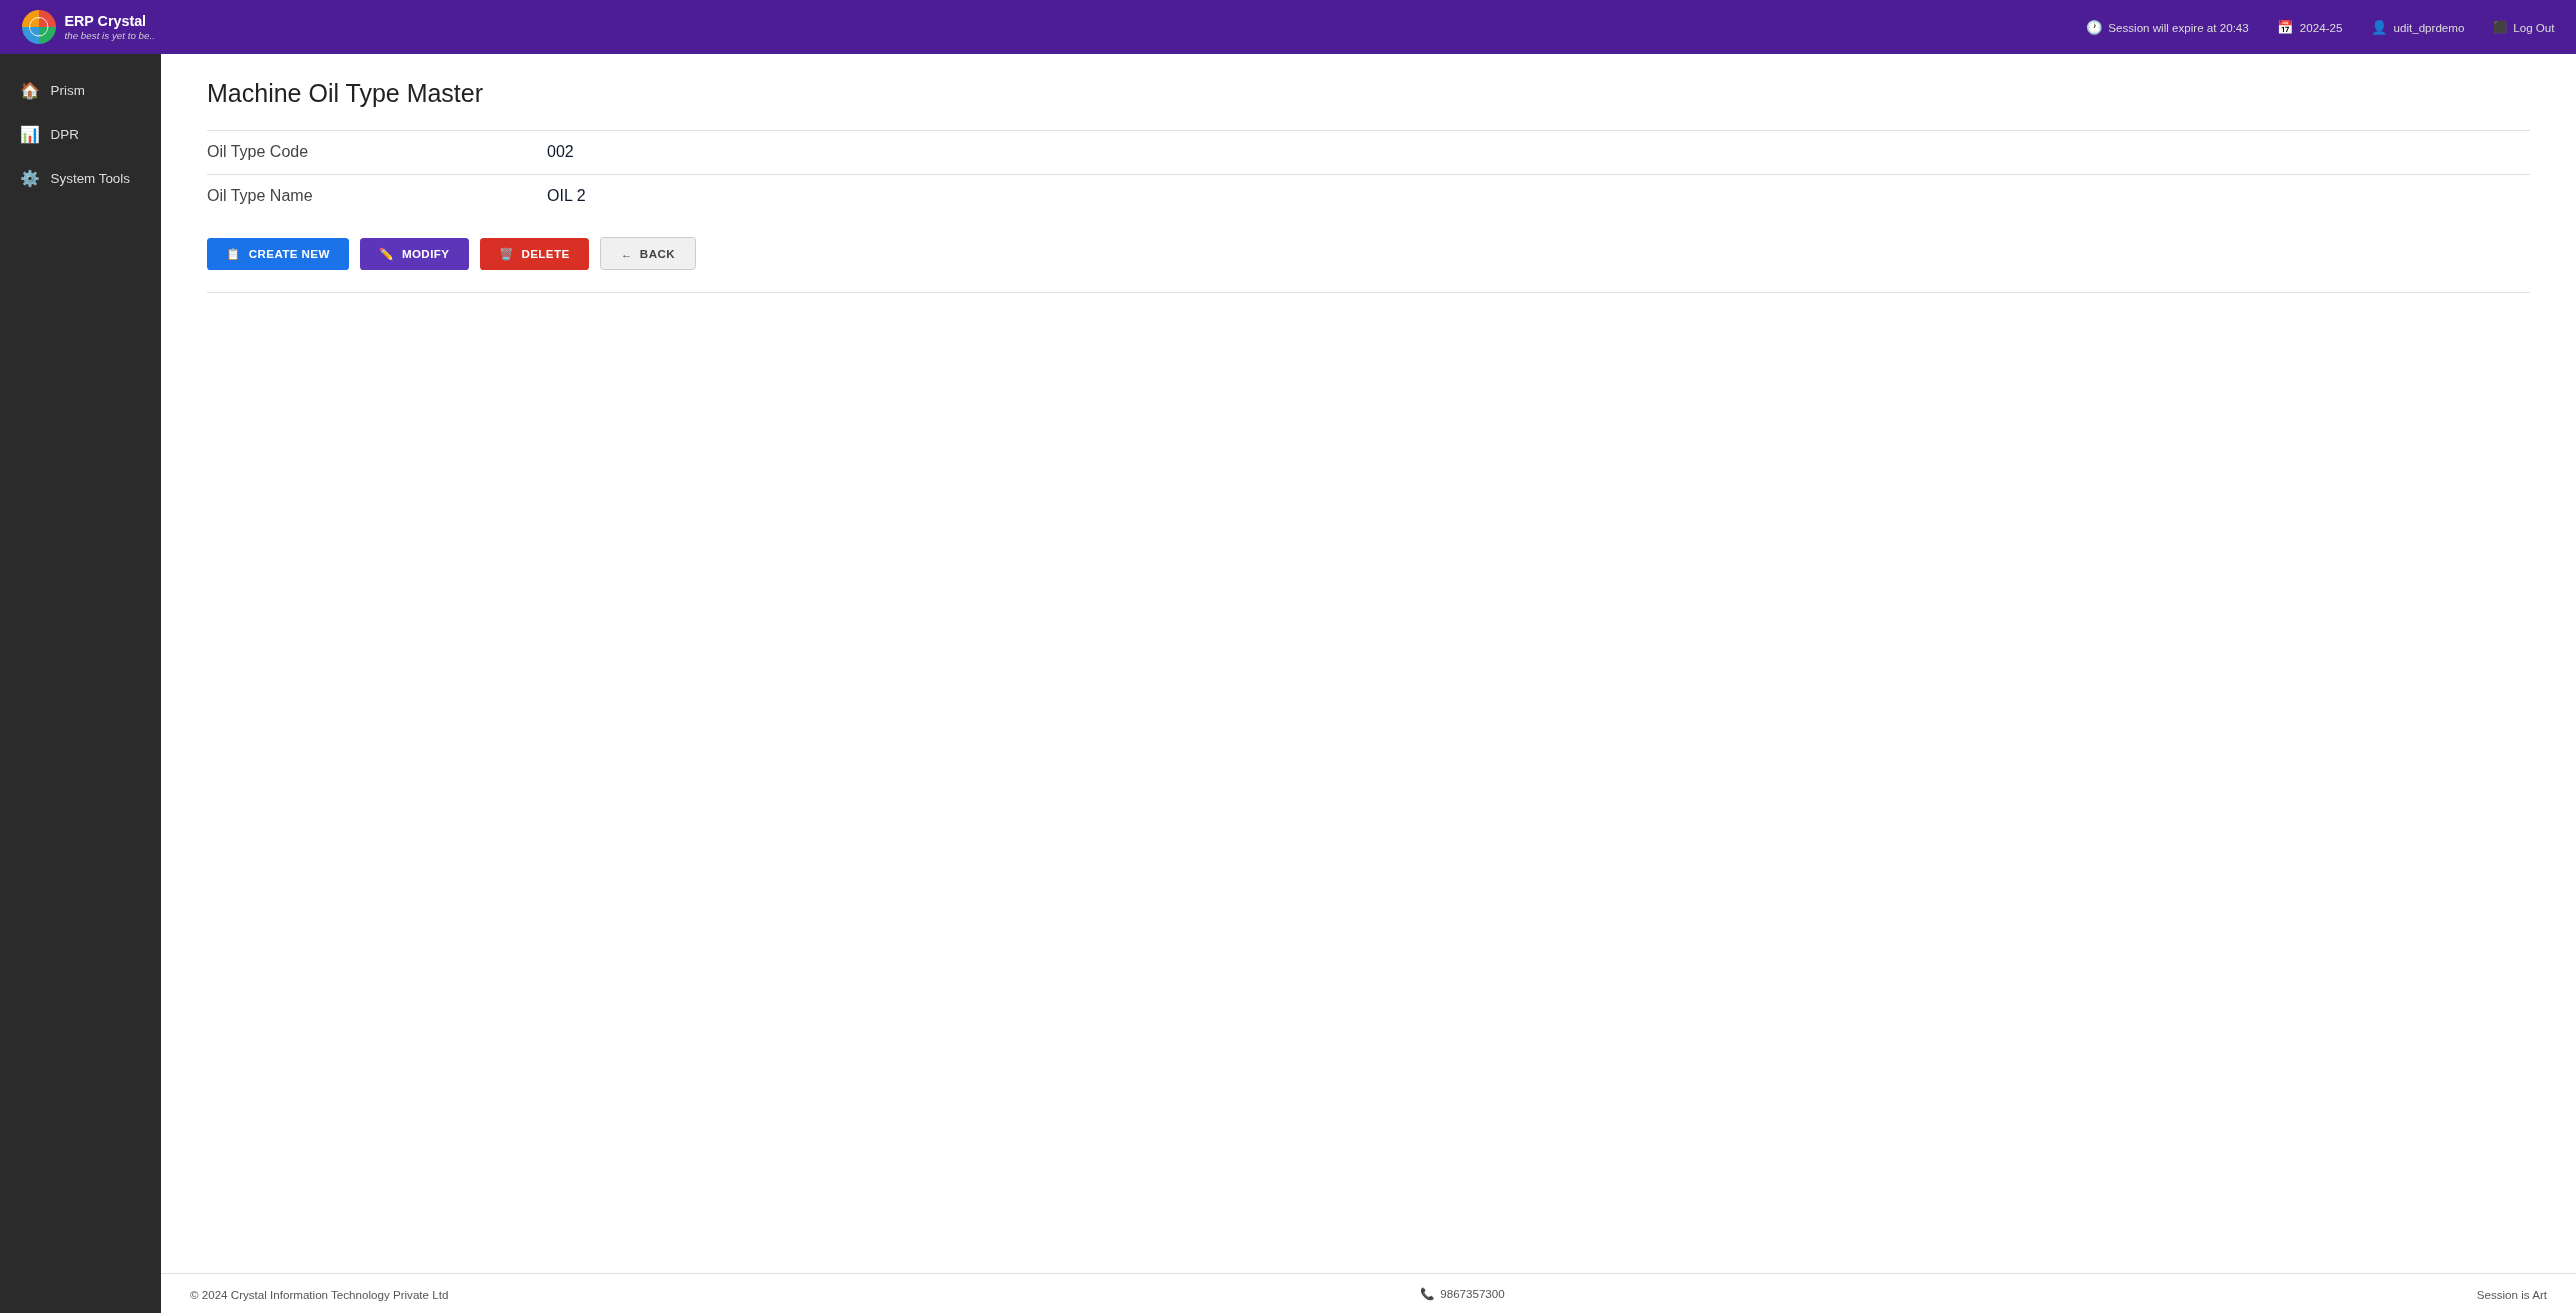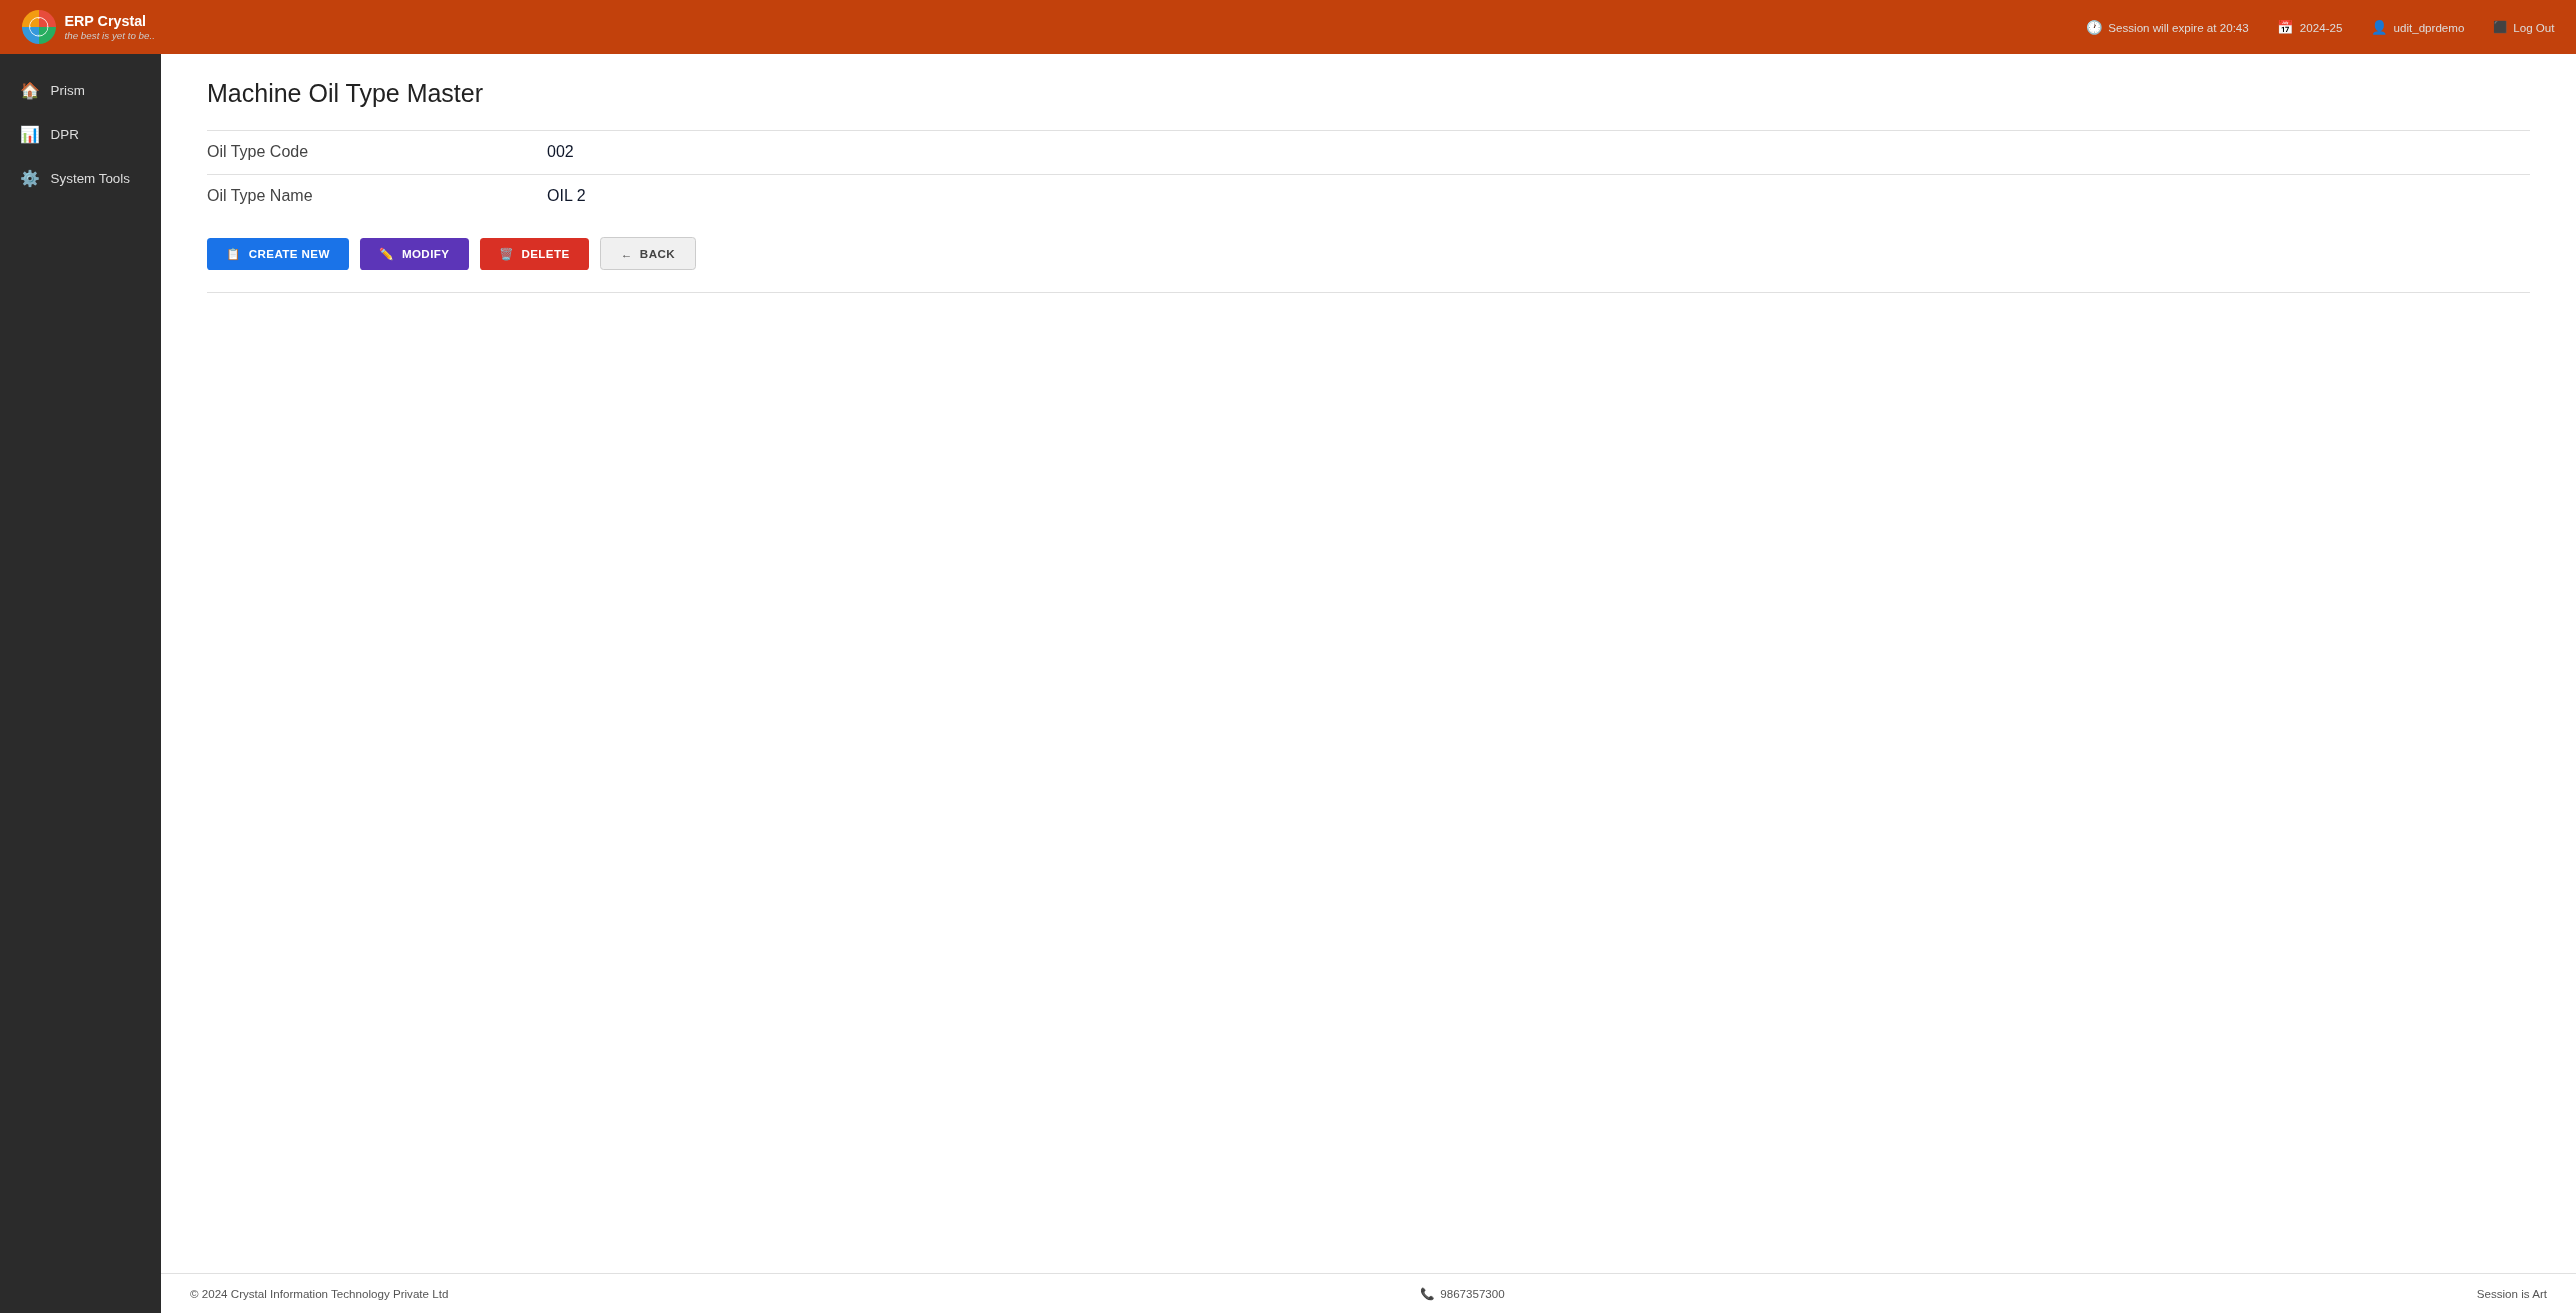--- a/index.html
+++ b/index.html
@@ -1,20 +1,20 @@
 <!DOCTYPE html>
 <html style="font-size:14.3px"><head>
   <meta charset="utf-8">
   <style>
     * { margin: 0; padding: 0; box-sizing: border-box; }
     body { font-family: 'Segoe UI', Arial, sans-serif; background: #fff; height: 100vh; display: flex; flex-direction: column; }
 
     
     .header {
-      background: #c2410c;
+      background: #4c1d95;
       color: #fff;
       display: flex;
       align-items: center;
       padding: 0 21.5px;
       height: 54px;
       flex-shrink: 0;
     }
     .header-logo {
       display: flex;
       align-items: center;
@@ -158,21 +158,21 @@
       background: #e0e0e0;
       margin-top: 21.5px;
     }
 
     
     .footer {
       background: #fff;
       border-top: 0.9px solid #e0e0e0;
       padding: 12.5px 29px;
       display: flex;
-      align-items: center;
+      align-items: flex-end;
       justify-content: space-between;
       font-size: 11.6px;
       color: #555;
       flex-shrink: 0;
     }
     .footer-phone { display: flex; align-items: center; gap: 5.4px; }
     .footer-tagline { color: #555; }
   </style>
 </head>
 <body>

